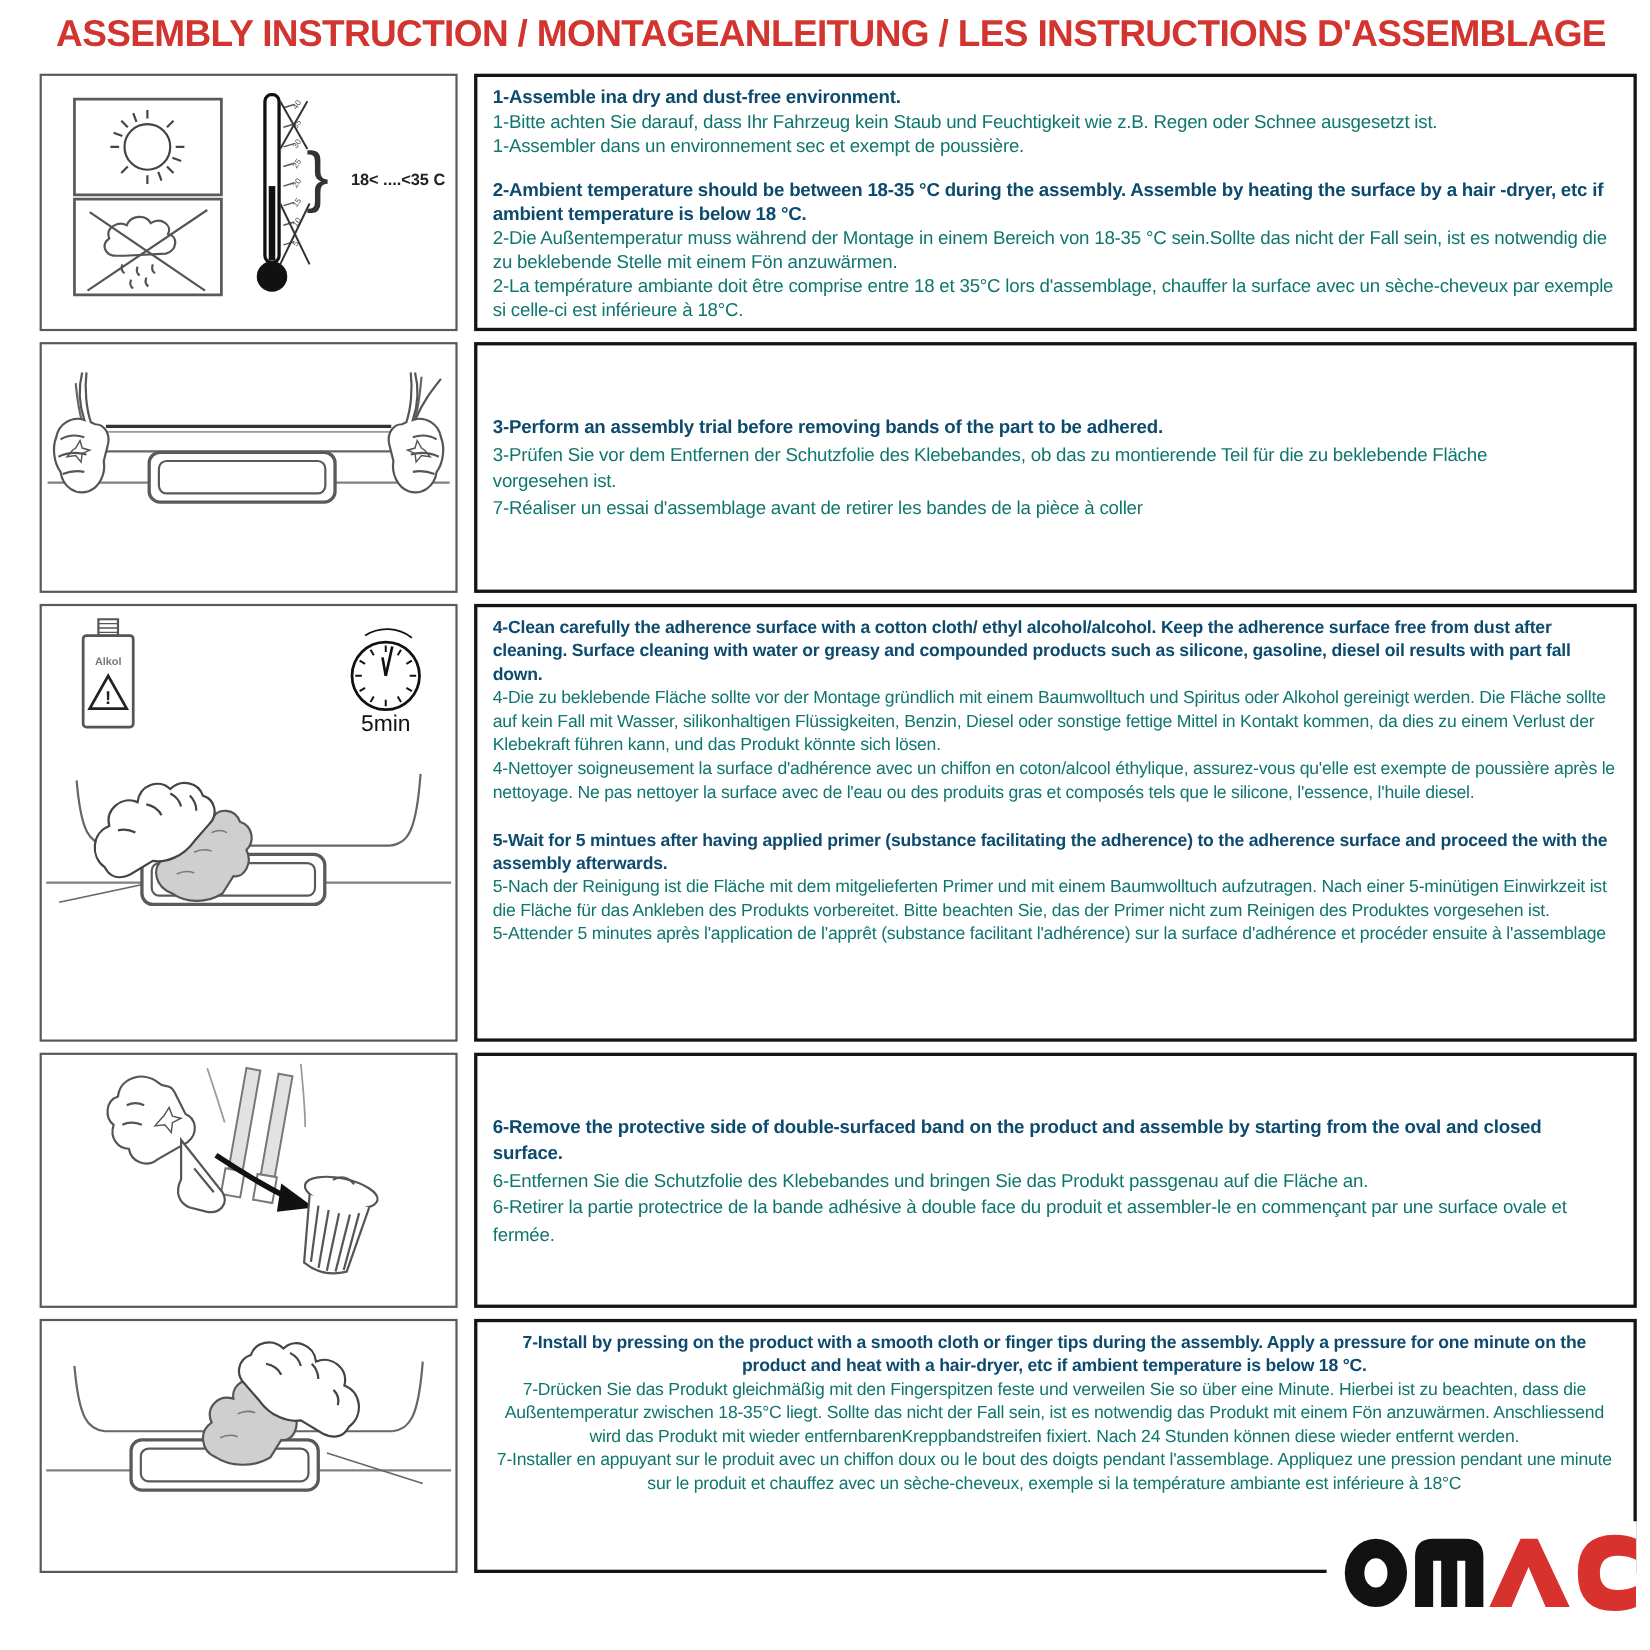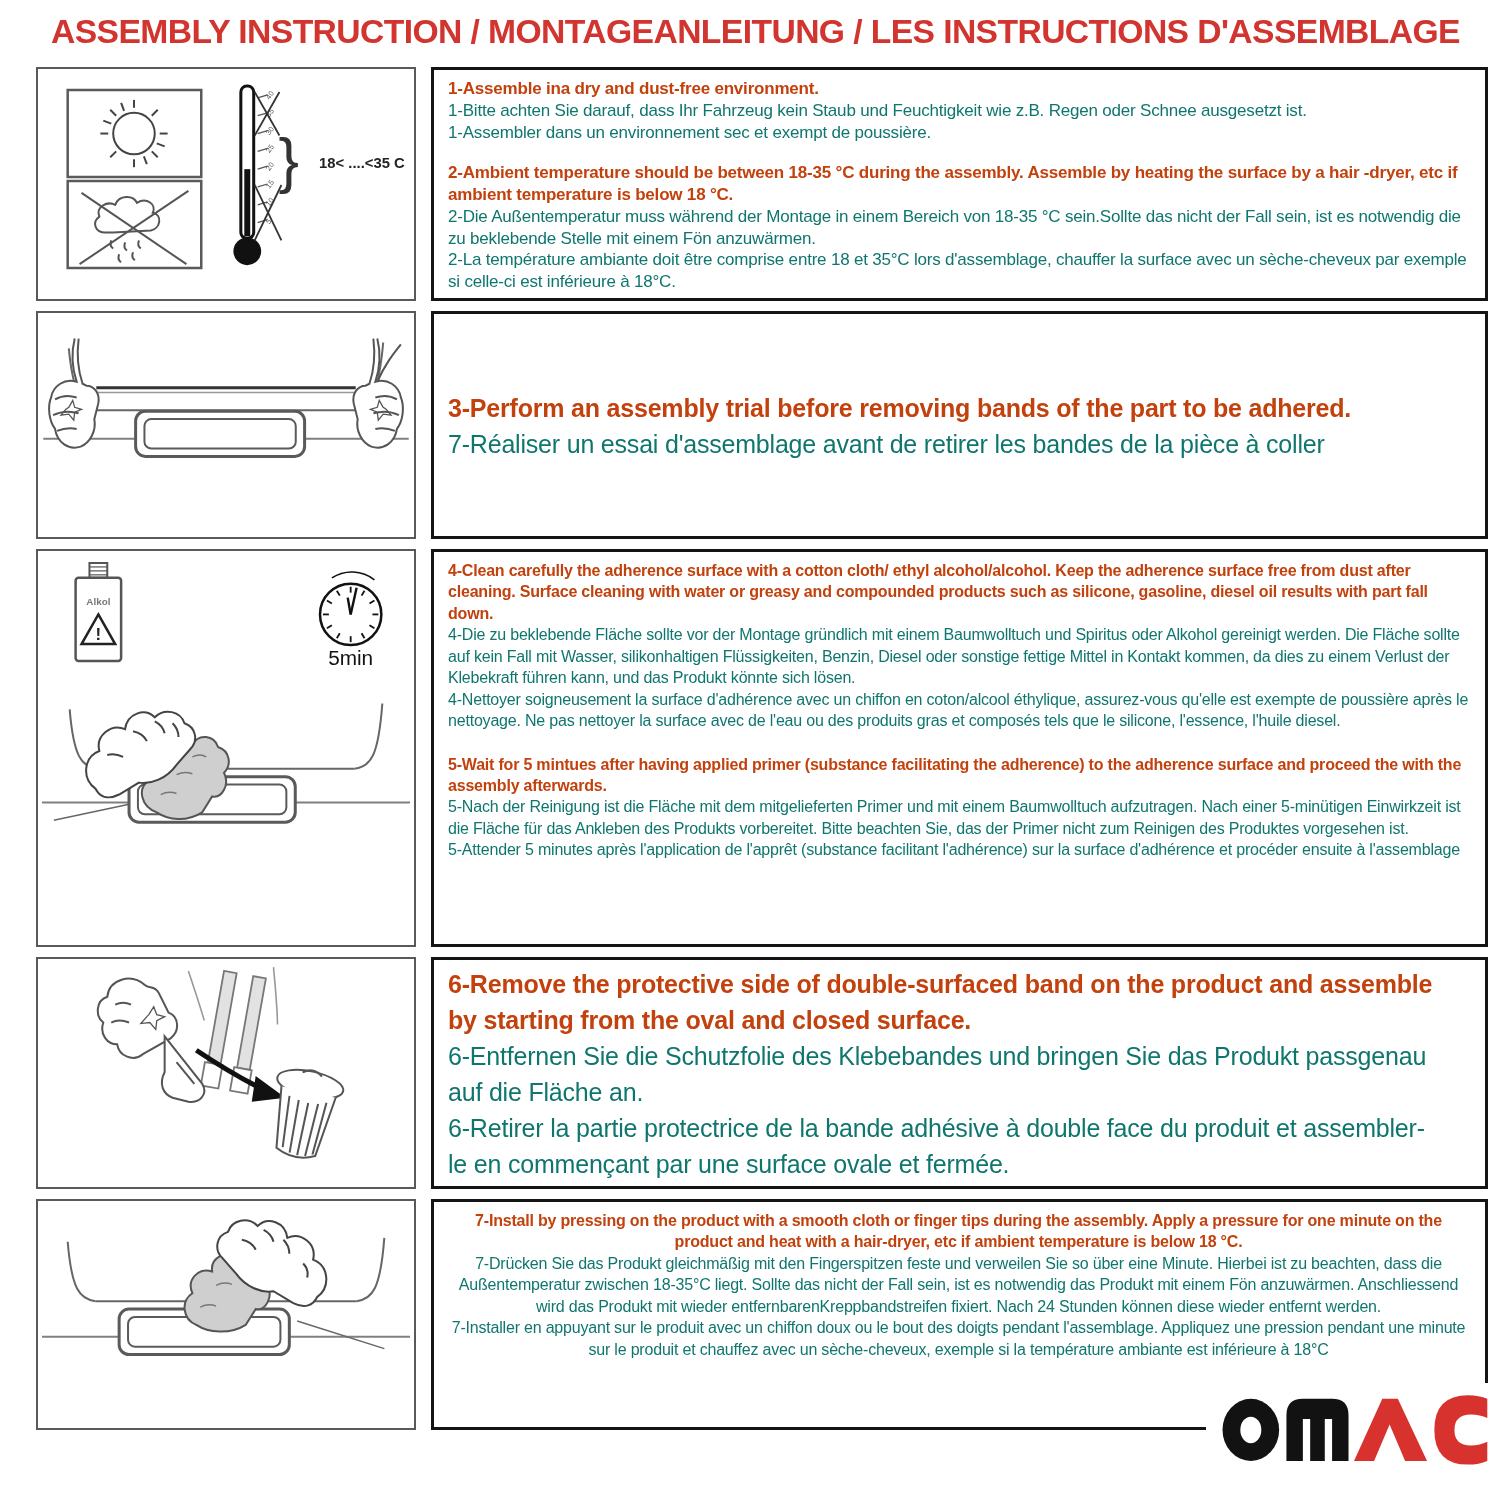--- a/index.html
+++ b/index.html
@@ -9,22 +9,22 @@
          margin:4px 0 16px 15px;transform:scaleX(0.99);transform-origin:left center;}
   .row{display:flex;gap:15px;margin-bottom:10px;}
   .illus{flex:0 0 380px;width:380px;border:2px solid #595959;background:#fff;box-sizing:border-box;}
   .illus svg{display:block;width:100%;height:100%;}
   .textbox{flex:1;border:3px solid #141414;box-sizing:border-box;padding:8px 16px 6px 14px;background:#fff;}
   .textbox.center{display:flex;flex-direction:column;justify-content:center;}
   .r1{height:234px;} .r2{height:228px;} .r3{height:398px;} .r4{height:232px;} .r5{height:231px;}
   p{margin:0;color:#0f766e;}
   .t-sm{font-size:17px;line-height:1.29;letter-spacing:-0.2px;}
   .t-xs{font-size:16px;line-height:1.34;letter-spacing:-0.2px;}
-  .t-lg{font-size:25px;line-height:1.44;letter-spacing:-0.2px;max-width:990px;}
-  .b{font-weight:bold;color:#c2410c;}
+  .t-lg{font-size:17px;line-height:1.44;letter-spacing:-0.2px;max-width:990px;}
+  .b{font-weight:bold;color:#0c4a6e;}
   .gap{height:22px;} .gap-sm{height:18px;}
   .r5 .textbox{position:relative;text-align:center;}
   .logo{position:absolute;right:-3px;bottom:-46px;background:#fff;padding:4px 0 2px 14px;}
   .logo svg{display:block;}
   line,path,rect,circle,ellipse,polyline{vector-effect:non-scaling-stroke;}
 </style>
 </head>
 <body>
 
 <div class="page">
@@ -136,20 +136,21 @@
           <path d="M16,88 q10,-6 22,-2"></path>
             <path d="M14,104 q12,-6 26,-2"></path>
             <path d="M18,120 q10,-4 20,-2"></path>
           <path d="M30,96 l4,-7 2,7 7,2 -7,3 -1,8 -5,-6 -8,1 5,-6 z" fill="none" stroke-width="1.3"></path>
         </g>
         <path d="M344,70 C352,52 360,42 368,32" stroke="#555" stroke-width="2" fill="none"></path>
       </svg>
     </div>
     <div class="textbox center">
       <p class="t-lg b">3-Perform an assembly trial before removing bands of the part to be adhered.</p>
+      <p class="t-lg">3-Prüfen Sie vor dem Entfernen der Schutzfolie des Klebebandes, ob das zu montierende Teil für die zu beklebende Fläche vorgesehen ist.</p>
       <p class="t-lg">7-Réaliser un essai d'assemblage avant de retirer les bandes de la pièce à coller</p>
     </div>
   </div>
 
   <div class="row r3">
     <div class="illus">
       <svg viewBox="0 0 380 394">
         <g>
           <rect x="52" y="10" width="18" height="15" fill="#fff" stroke="#555" stroke-width="2"></rect>
           <line x1="52" y1="14" x2="70" y2="14" stroke="#555" stroke-width="1.2"></line>

